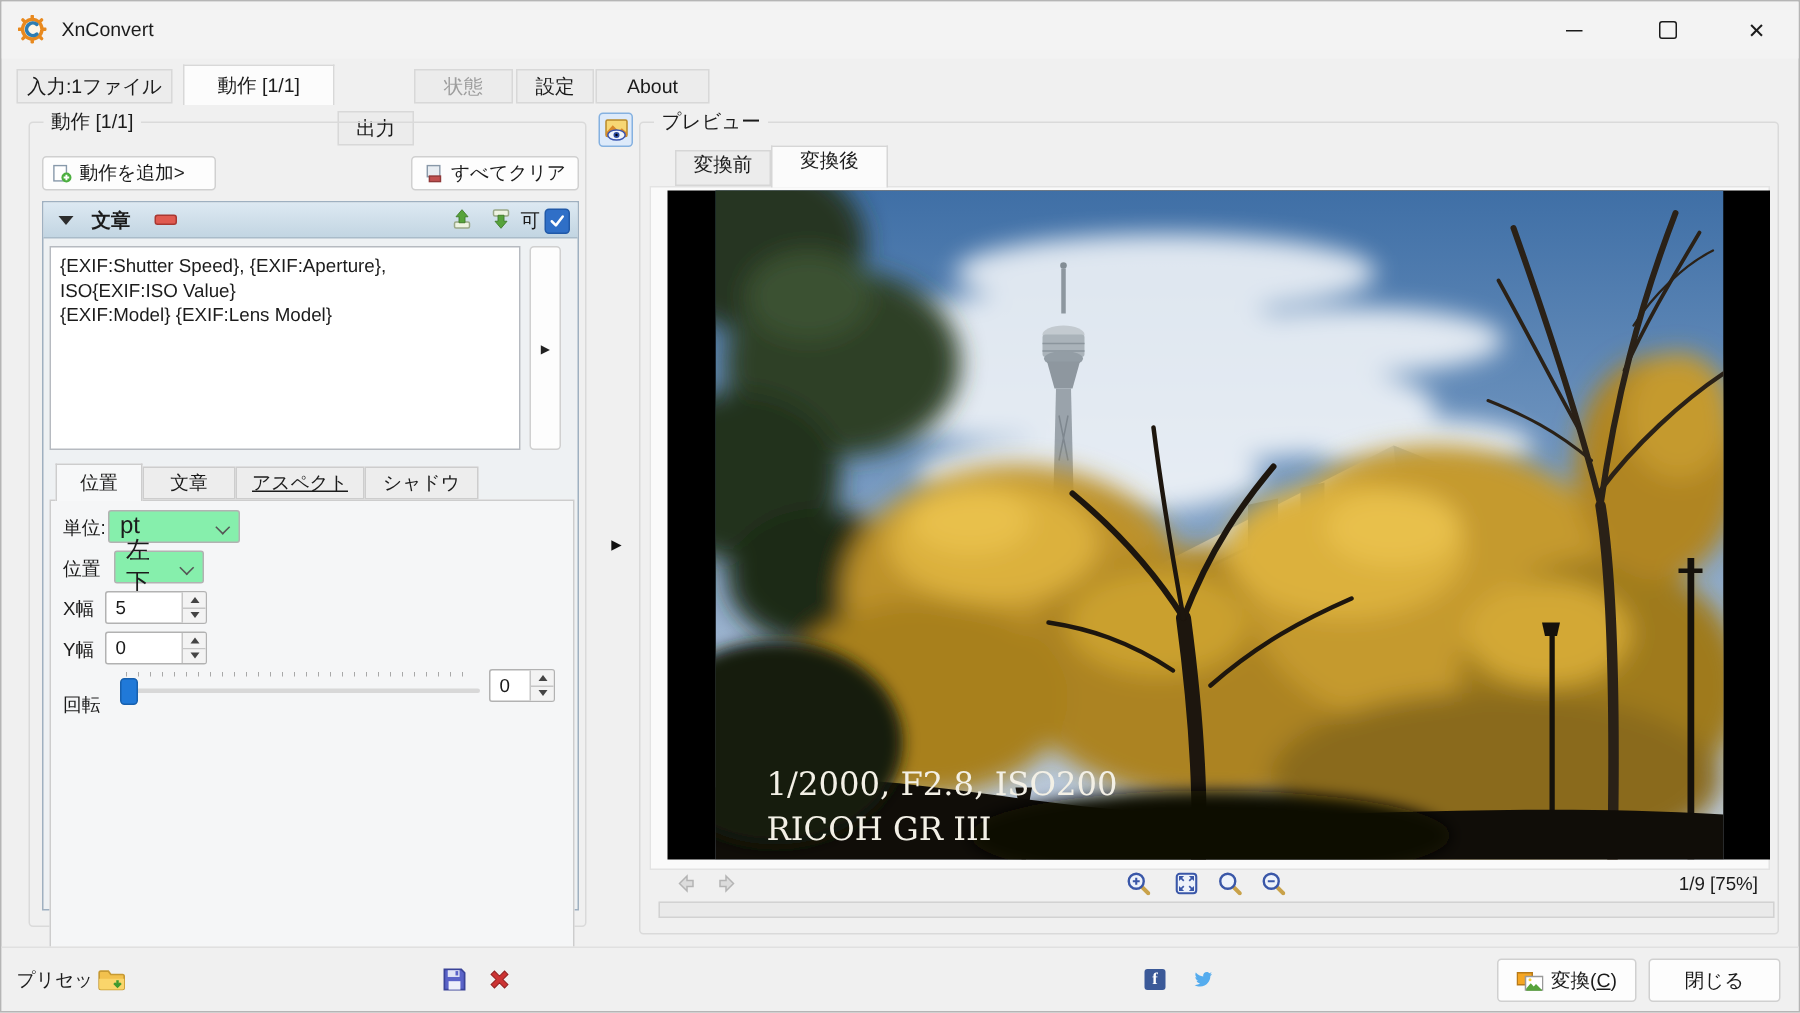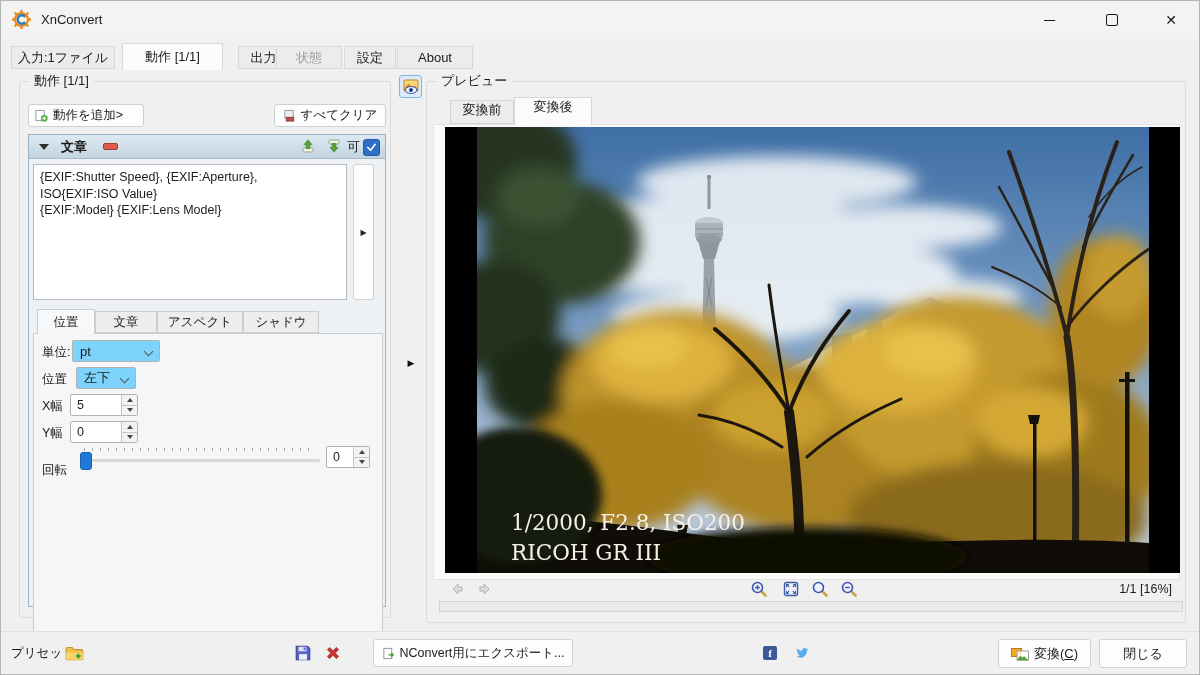--- a/index.html
+++ b/index.html
@@ -40,25 +40,25 @@
   .hdr-dn{position:absolute;right:44px;top:4px;}
   .hdr-ok{position:absolute;right:25px;top:3px;font-size:13px;}
   .hdr-cb{position:absolute;right:5px;top:4px;width:15px;height:15px;background:#2f6fc7;border:1px solid #2059a8;border-radius:3px;
           display:flex;align-items:center;justify-content:center;}
   .text-field{position:absolute;left:4px;top:29px;width:314px;height:136px;background:#fff;border:1px solid #b6bac0;
           box-sizing:border-box;padding:4px 6px;font-size:12.5px;line-height:1.33;white-space:pre-wrap;overflow:hidden;}
   .expand-btn{position:absolute;left:324px;top:29px;width:21px;height:136px;font-size:8px;color:#222;}
   .subtab{position:absolute;top:176px;height:22px;background:#ededed;border:1px solid #cdcdcd;box-sizing:border-box;
           display:flex;align-items:center;justify-content:center;font-size:12.5px;}
   .subtab.active{top:174px;height:25px;background:#f7f8f9;border-bottom:none;z-index:2;}
-  .st1{left:8px;width:58px;}.st2{left:66px;width:62px;}.st3{left:128px;width:86px;}.st4{left:214px;width:76px;}
+  .st1{left:8px;width:58px;}.st2{left:66px;width:62px;}.st3{left:128px;width:86px;text-decoration:underline;}.st4{left:214px;width:76px;}
   .sub-panel{position:absolute;left:4px;top:198px;width:350px;height:311px;border:1px solid #cdcdcd;background:#f5f6f7;box-sizing:border-box;}
   .f-label{position:absolute;font-size:12.5px;}
-  .combo{position:absolute;height:22px;background:#7dd3fc;border:1px solid #b2b2b2;border-radius:2px;box-sizing:border-box;
-         display:flex;align-items:center;padding:0 20px 0 7px;font-size:13px;}
+  .combo{position:absolute;height:22px;background:#86efac;border:1px solid #b2b2b2;border-radius:2px;box-sizing:border-box;
+         display:flex;align-items:center;padding:0 20px 0 7px;font-size:16px;}
   .chev{position:absolute;right:7px;top:7px;width:6px;height:6px;border-right:1.4px solid #555;border-bottom:1.4px solid #555;transform:rotate(45deg);}
   .spin{position:absolute;height:22px;background:#fff;border:1px solid #b2b2b2;border-radius:2px;box-sizing:border-box;
         display:flex;align-items:center;padding:0 18px 0 6px;font-size:12.5px;}
   .spin-btns{position:absolute;right:0;top:0;bottom:0;width:15px;border-left:1px solid #c6c6c6;display:flex;flex-direction:column;}
   .spin-b{flex:1;display:flex;align-items:center;justify-content:center;background:#f3f3f3;}
   .spin-b:first-child{border-bottom:1px solid #c6c6c6;}
   .aru{width:0;height:0;border-left:3.5px solid transparent;border-right:3.5px solid transparent;border-bottom:4px solid #444;}
   .ard{width:0;height:0;border-left:3.5px solid transparent;border-right:3.5px solid transparent;border-top:4px solid #444;}
   .slider{position:absolute;left:46px;top:112px;width:240px;height:22px;}
   .ticks{position:absolute;left:4px;right:4px;top:2px;height:3px;
@@ -131,21 +131,21 @@
         <span class="g-close">✕</span>
       </div>
   </div>
 
   <div class="tab" style="left:10px;width:104px;">
       <span>入力:1ファイル</span>
     </div>
   <div class="tab active" style="left:121px;width:101px;">
       <span>動作 [1/1]</span>
     </div>
-  <div class="tab" style="left:237px;width:51px;">
+  <div class="tab" style="left:224px;width:51px;margin-top:28px;">
       <span>出力</span>
     </div>
   <div class="tab disabled" style="left:275px;width:66px;justify-content:center;">
       <span>状態</span>
     </div>
   <div class="tab" style="left:343px;width:52px;">
       <span>設定</span>
     </div>
   <div class="tab" style="left:396px;width:76px;">
       <span>About</span>
@@ -450,21 +450,21 @@
           <circle cx="6.5" cy="6.5" r="5" fill="#eef3fb" stroke="#3a57a8" stroke-width="1.6"></circle>
         </svg>
       </span>
       <span class="zoom-ic" style="left:408px;">
         <svg viewBox="0 0 16 16" width="16" height="16">
           <line x1="10" y1="10" x2="14.5" y2="14.5" stroke="#c9a24a" stroke-width="2.6" stroke-linecap="round"></line>
           <circle cx="6.5" cy="6.5" r="5" fill="#eef3fb" stroke="#3a57a8" stroke-width="1.6"></circle>
           <path d="M4.2,6.5 H8.8" stroke="#3a57a8" stroke-width="1.4"></path>
         </svg>
       </span>
-      <span class="page-ind">1/1 [16%]</span>
+      <span class="page-ind">1/9 [75%]</span>
     </div>
     <div class="pv-progress"></div>
   </div>
 
   <div class="bottombar">
     <span class="preset-lbl">プリセット:</span>
 
     <span class="ic-btn" style="left:62px;top:9px;width:24px;height:24px;">
       <svg viewBox="0 0 18 16" width="20" height="18">
         <path d="M1,4 L1,13 Q1,14 2,14 L15,14 Q16,14 16,13 L16,6 Q16,5 15,5 L8,5 L6.5,3 L2,3 Q1,3 1,4 Z" fill="#f2c14e" stroke="#c79a33"></path>
@@ -482,27 +482,20 @@
         <rect x="8.6" y="3" width="1.6" height="2.6" fill="#5a63c8"></rect>
       </svg>
     </span>
 
     <span class="ic-btn" style="left:322px;top:11px;width:20px;height:20px;">
       <svg viewBox="0 0 16 16" width="18" height="18">
         <path d="M3,5 L5,3 L8,6 L11,3 L13,5 L10,8 L13,11 L11,13 L8,10 L5,13 L3,11 L6,8 Z" fill="#cc3333" stroke="#932222" stroke-width="0.6"></path>
       </svg>
     </span>
 
-    <div class="btn bb-export">
-      <svg viewBox="0 0 14 14" width="13" height="13">
-        <rect x="2" y="1.5" width="8.5" height="11" fill="#ffffff" stroke="#8899aa"></rect>
-        <path d="M7,8.5 h5 M10,6.5 l2,2 -2,2" stroke="#3f9a2f" stroke-width="1.4" fill="none"></path>
-      </svg>
-      <span>NConvert用にエクスポート...</span>
-    </div>
 
     <span class="ic-btn" style="left:762px;top:14px;">
       <span class="fb-badge">f</span>
     </span>
     <span class="ic-btn" style="left:794px;top:14px;width:14px;height:14px;">
       <svg viewBox="0 0 14 14" width="14" height="14">
         <path d="M13,3.1c-.4.2-.9.4-1.3.4.5-.3.9-.8 1-1.3-.4.3-1 .5-1.5.6-.4-.5-1-.8-1.7-.8-1.3 0-2.4 1.1-2.4 2.4 0 .2 0 .4.1.6-2-.1-3.8-1.1-5-2.6-.2.4-.3.8-.3 1.2 0 .8.4 1.6 1.1 2-.4 0-.8-.1-1.1-.3v0c0 1.2.8 2.2 1.9 2.4-.2.1-.4.1-.6.1-.2 0-.3 0-.5 0 .3 1 1.2 1.7 2.3 1.7-.8.7-1.9 1.1-3 1.1-.2 0-.4 0-.6 0 1.1.7 2.3 1.1 3.7 1.1 4.4 0 6.8-3.7 6.8-6.8v-.3c.5-.4.9-.8 1.1-1.5z" fill="#55acee"></path>
       </svg>
     </span>
 

